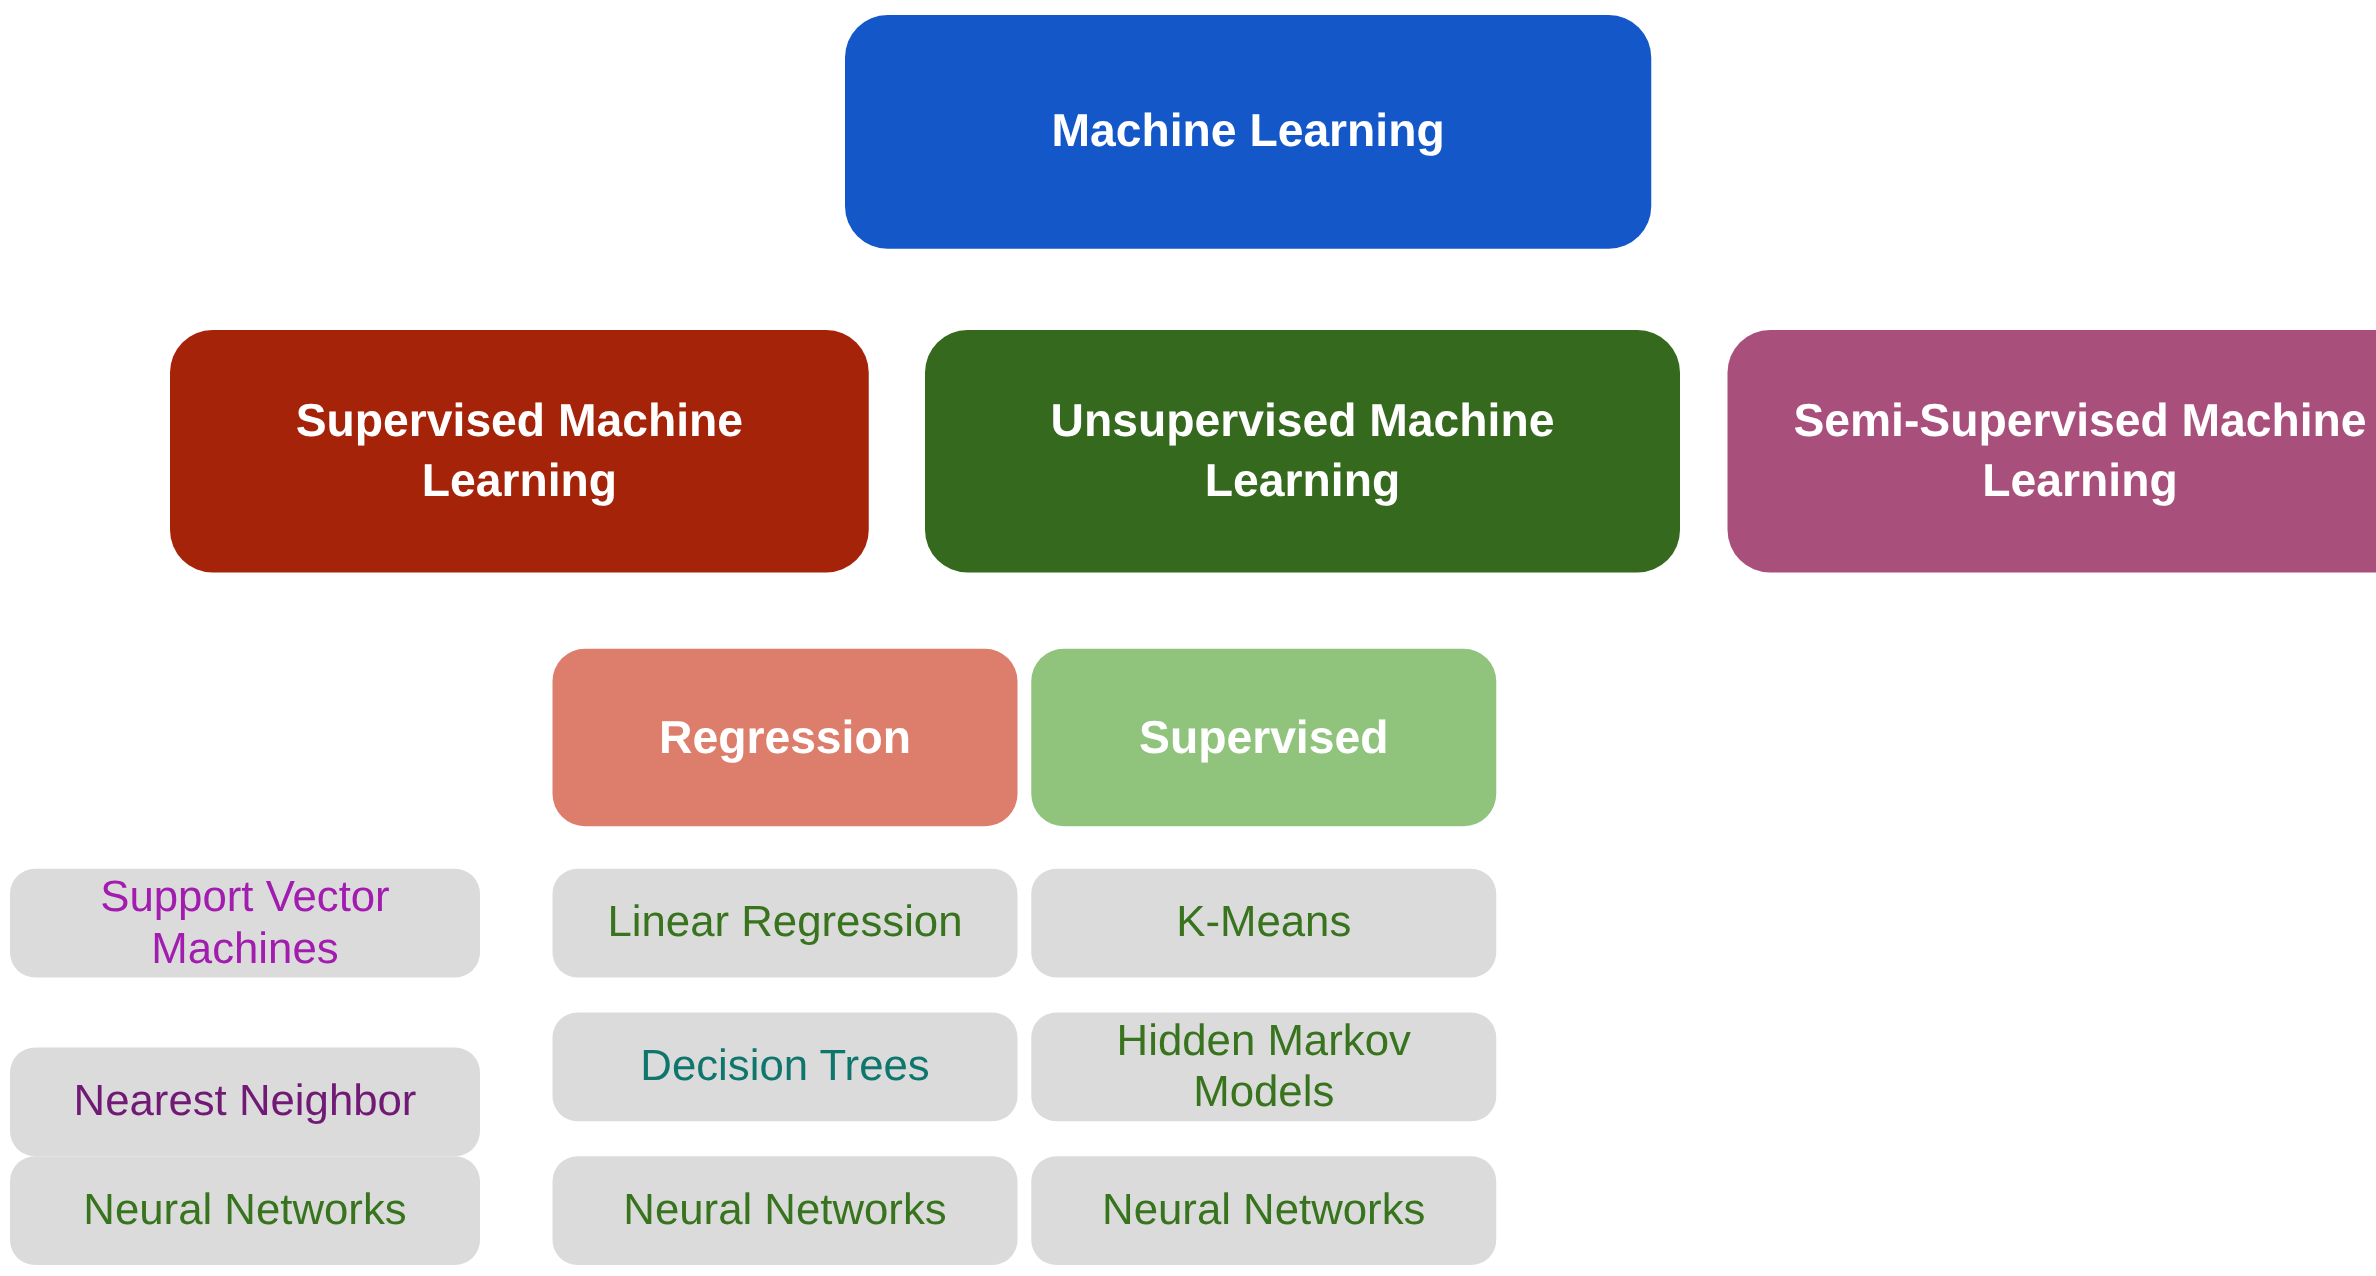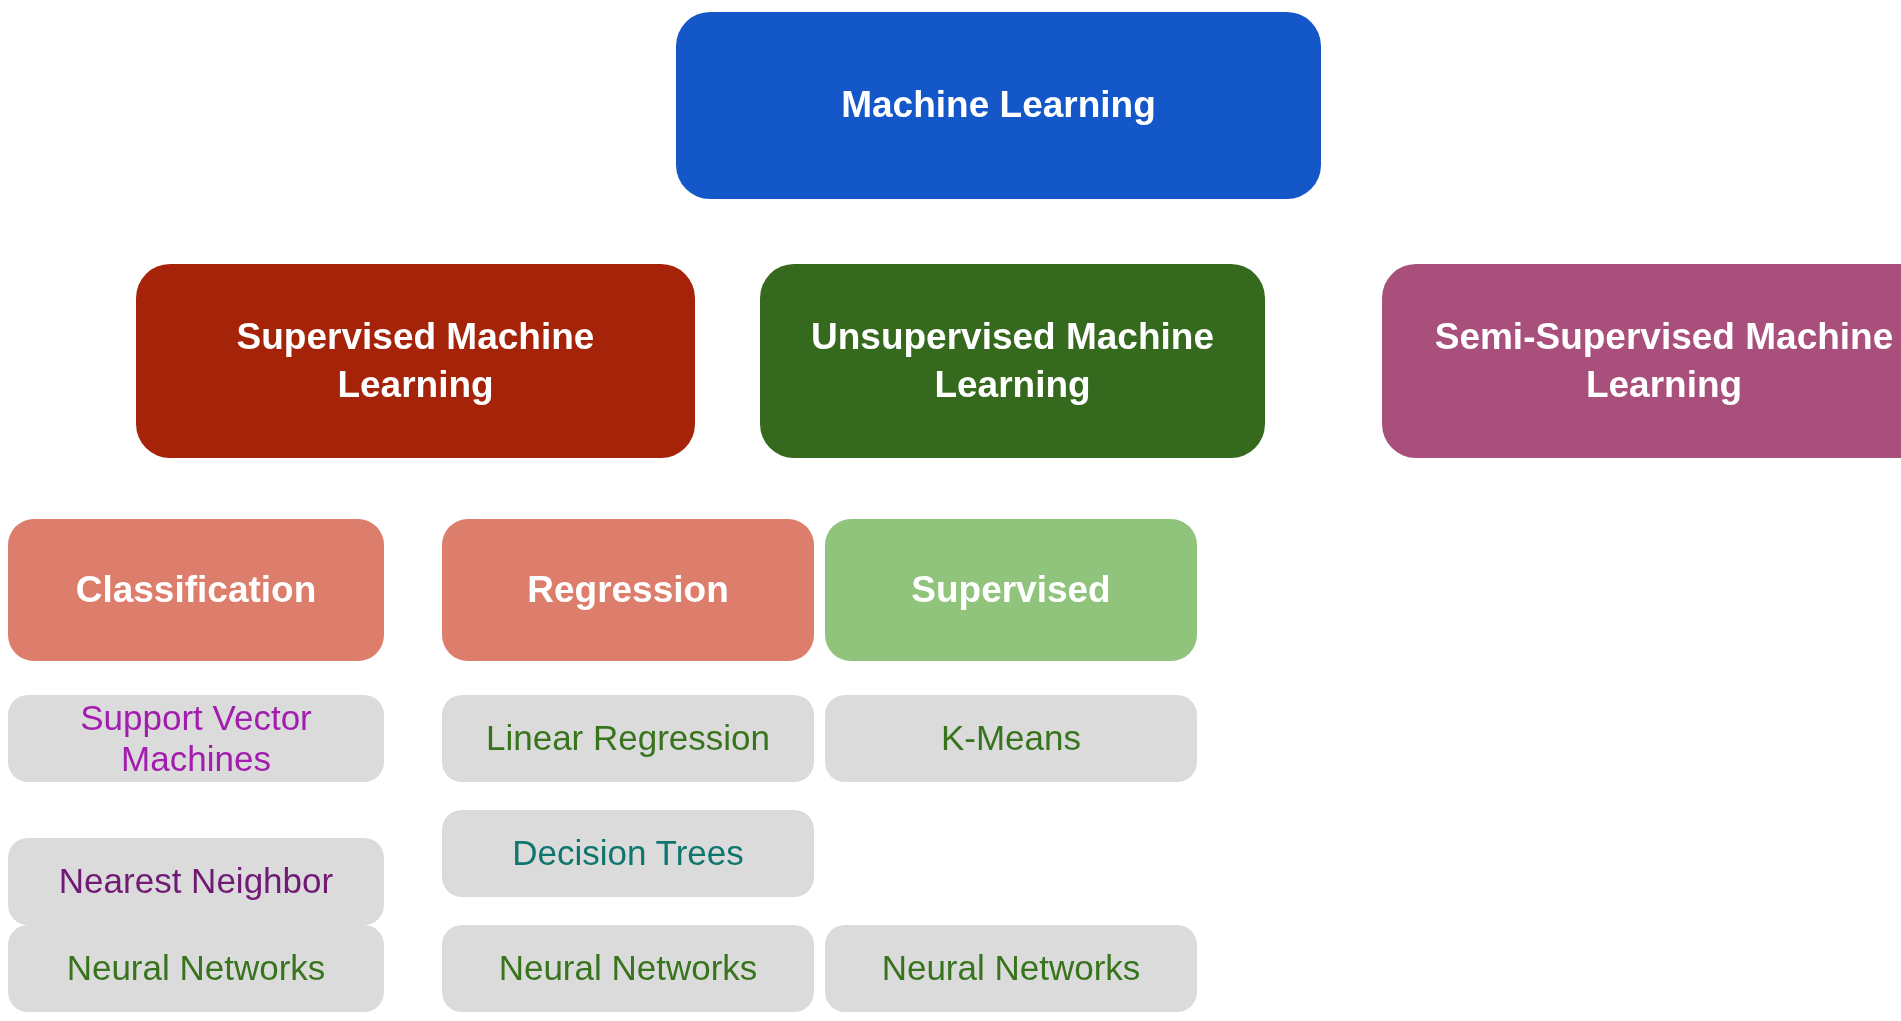--- a/index.html
+++ b/index.html
@@ -33,21 +33,21 @@
   }
   .root-box {
     left: 676px; top: 12px;
     width: 645px; height: 187px;
   }
   .branch {
     top: 264px; height: 194px;
     padding: 0 45px;
   }
   .branch-supervised   { left: 136px;  width: 559px; }
-  .branch-unsupervised { left: 760px;  width: 505px; }
+  .branch-unsupervised { left: 740px;  width: 604px; }
   .branch-semi         { left: 1382px; width: 564px; }
   .subcat {
     top: 519px; height: 142px;
     border-radius: 26px;
     font-size: 37px;
   }
   .col-1 { left: 8px;   width: 376px; }
   .col-2 { left: 396px; width: 372px; margin-left: 46px; }
   .col-3 { left: 825px; width: 372px; }
   .leaf {
@@ -68,36 +68,36 @@
 <div class="canvas">
 
   <div class="node header root-box" style="background-color: rgb(20, 87, 200);">Machine Learning</div>
 
   <div class="node header branch branch-supervised" style="background-color: rgb(165, 35, 9);">Supervised Machine Learning</div>
 
   <div class="node header branch branch-unsupervised" style="background-color: rgb(53, 105, 29);">Unsupervised Machine Learning</div>
 
   <div class="node header branch branch-semi" style="background-color: rgb(169, 79, 124);">Semi-Supervised Machine Learning</div>
 
-  <div class="node header subcat col-1" style="background-color: rgb(221, 125, 107);">Classification</div>
 
   <div class="node header subcat col-2" style="background-color: rgb(221, 125, 107);">Regression</div>
 
   <div class="node header subcat col-3" style="background-color: rgb(144, 196, 125);">Supervised</div>
 
   <div class="node leaf col-1 leaf-row-1" style="background-color: rgb(219, 219, 219); color: #a21caf;">Support Vector Machines</div>
 
   <div class="node leaf col-1 leaf-row-2" style="background-color: rgb(219, 219, 219); color: #701a75; margin-top: 28px;">Nearest Neighbor</div>
 
   <div class="node leaf col-1 leaf-row-3" style="background-color: rgb(219, 219, 219); color: rgb(56, 116, 29);">Neural Networks</div>
 
   <div class="node leaf col-2 leaf-row-1" style="background-color: rgb(219, 219, 219); color: rgb(56, 116, 29);">Linear Regression</div>
 
   <div class="node leaf col-2 leaf-row-2" style="background-color: rgb(219, 219, 219); color: #0f766e;">Decision Trees</div>
 
   <div class="node leaf col-2 leaf-row-3" style="background-color: rgb(219, 219, 219); color: rgb(56, 116, 29);">Neural Networks</div>
 
   <div class="node leaf col-3 leaf-row-1" style="background-color: rgb(219, 219, 219); color: rgb(56, 116, 29);">K-Means</div>
 
+  <div class="node leaf col-3 leaf-row-2" style="background-color: rgb(219, 219, 219); color: rgb(56, 116, 29);">Hidden Markov Models</div>
 
   <div class="node leaf col-3 leaf-row-3" style="background-color: rgb(219, 219, 219); color: rgb(56, 116, 29);">Neural Networks</div>
 
 </div>
 
 </body></html>

